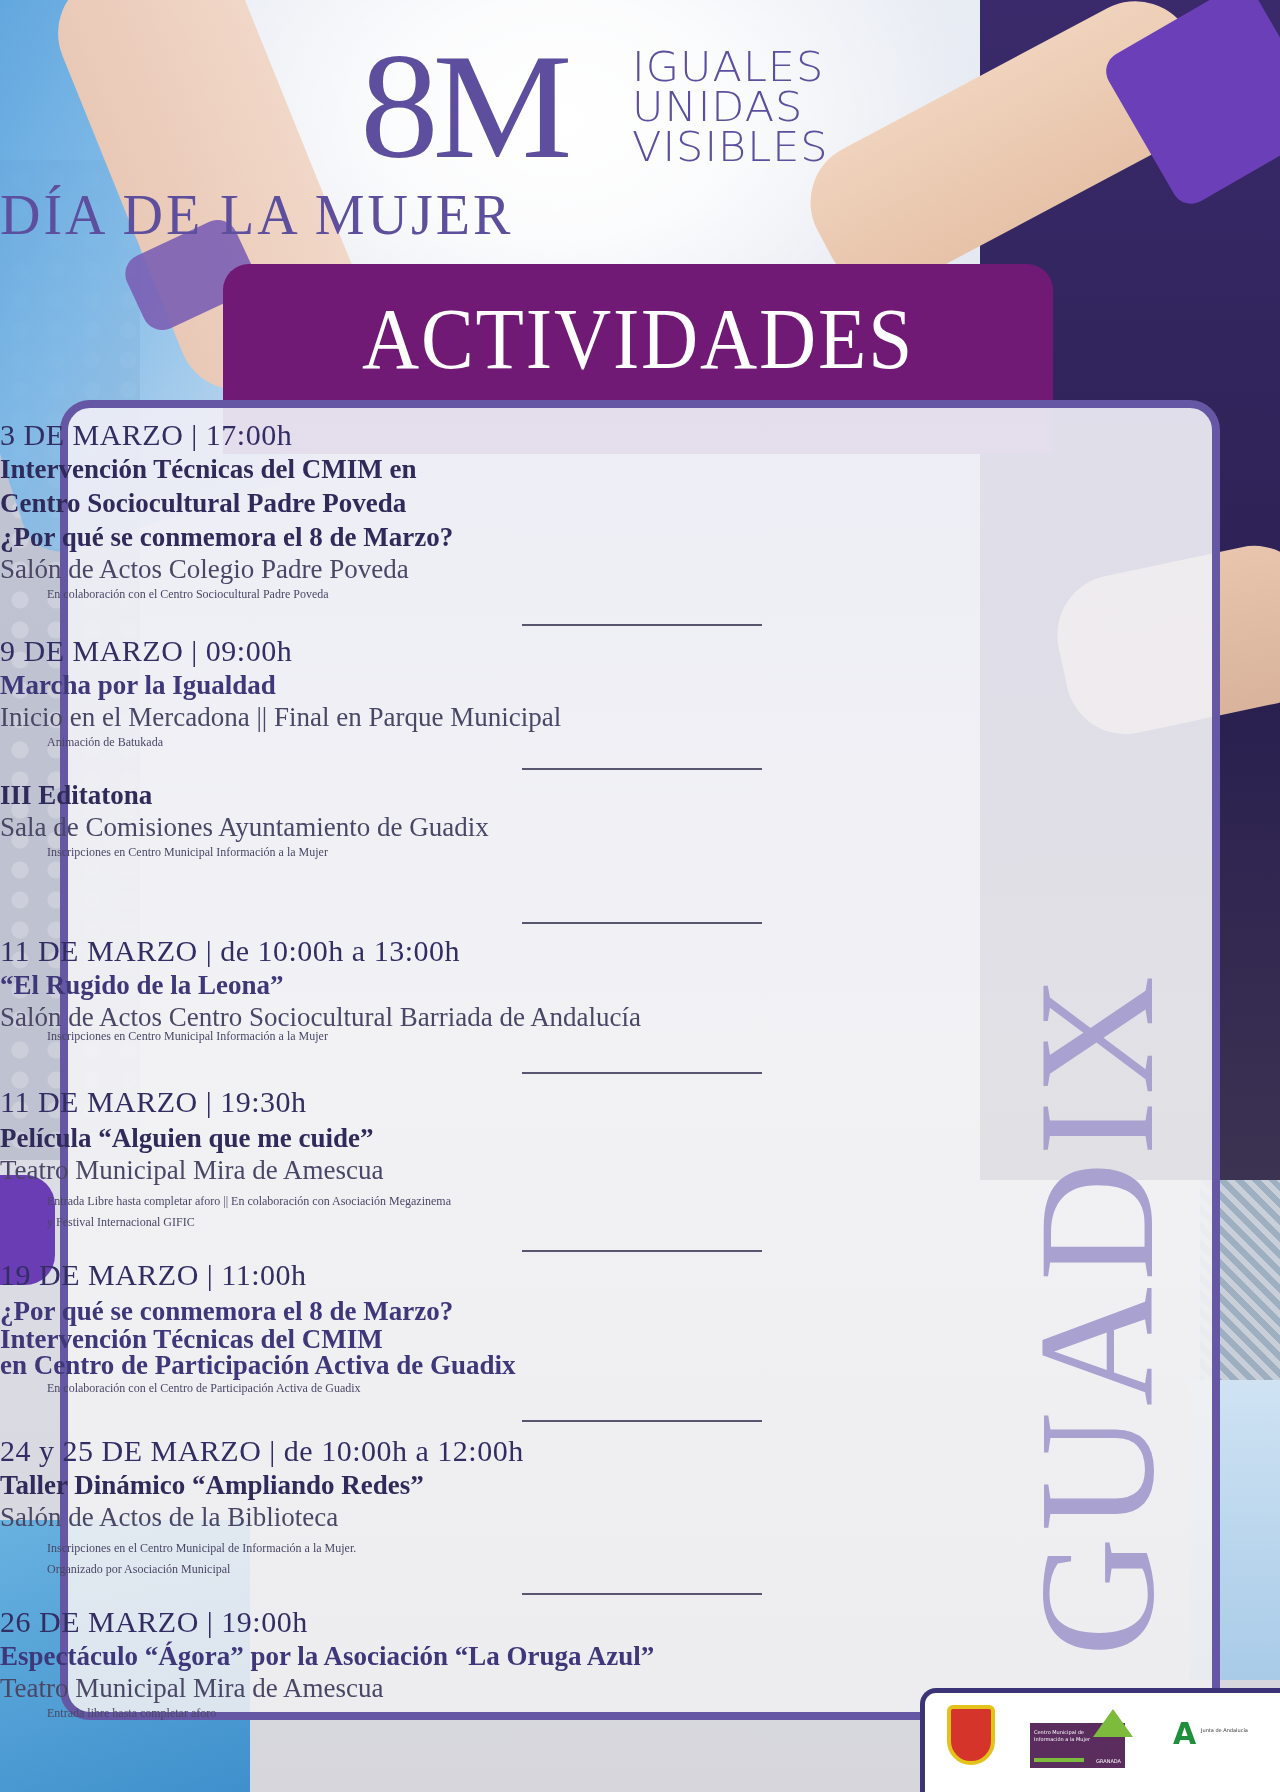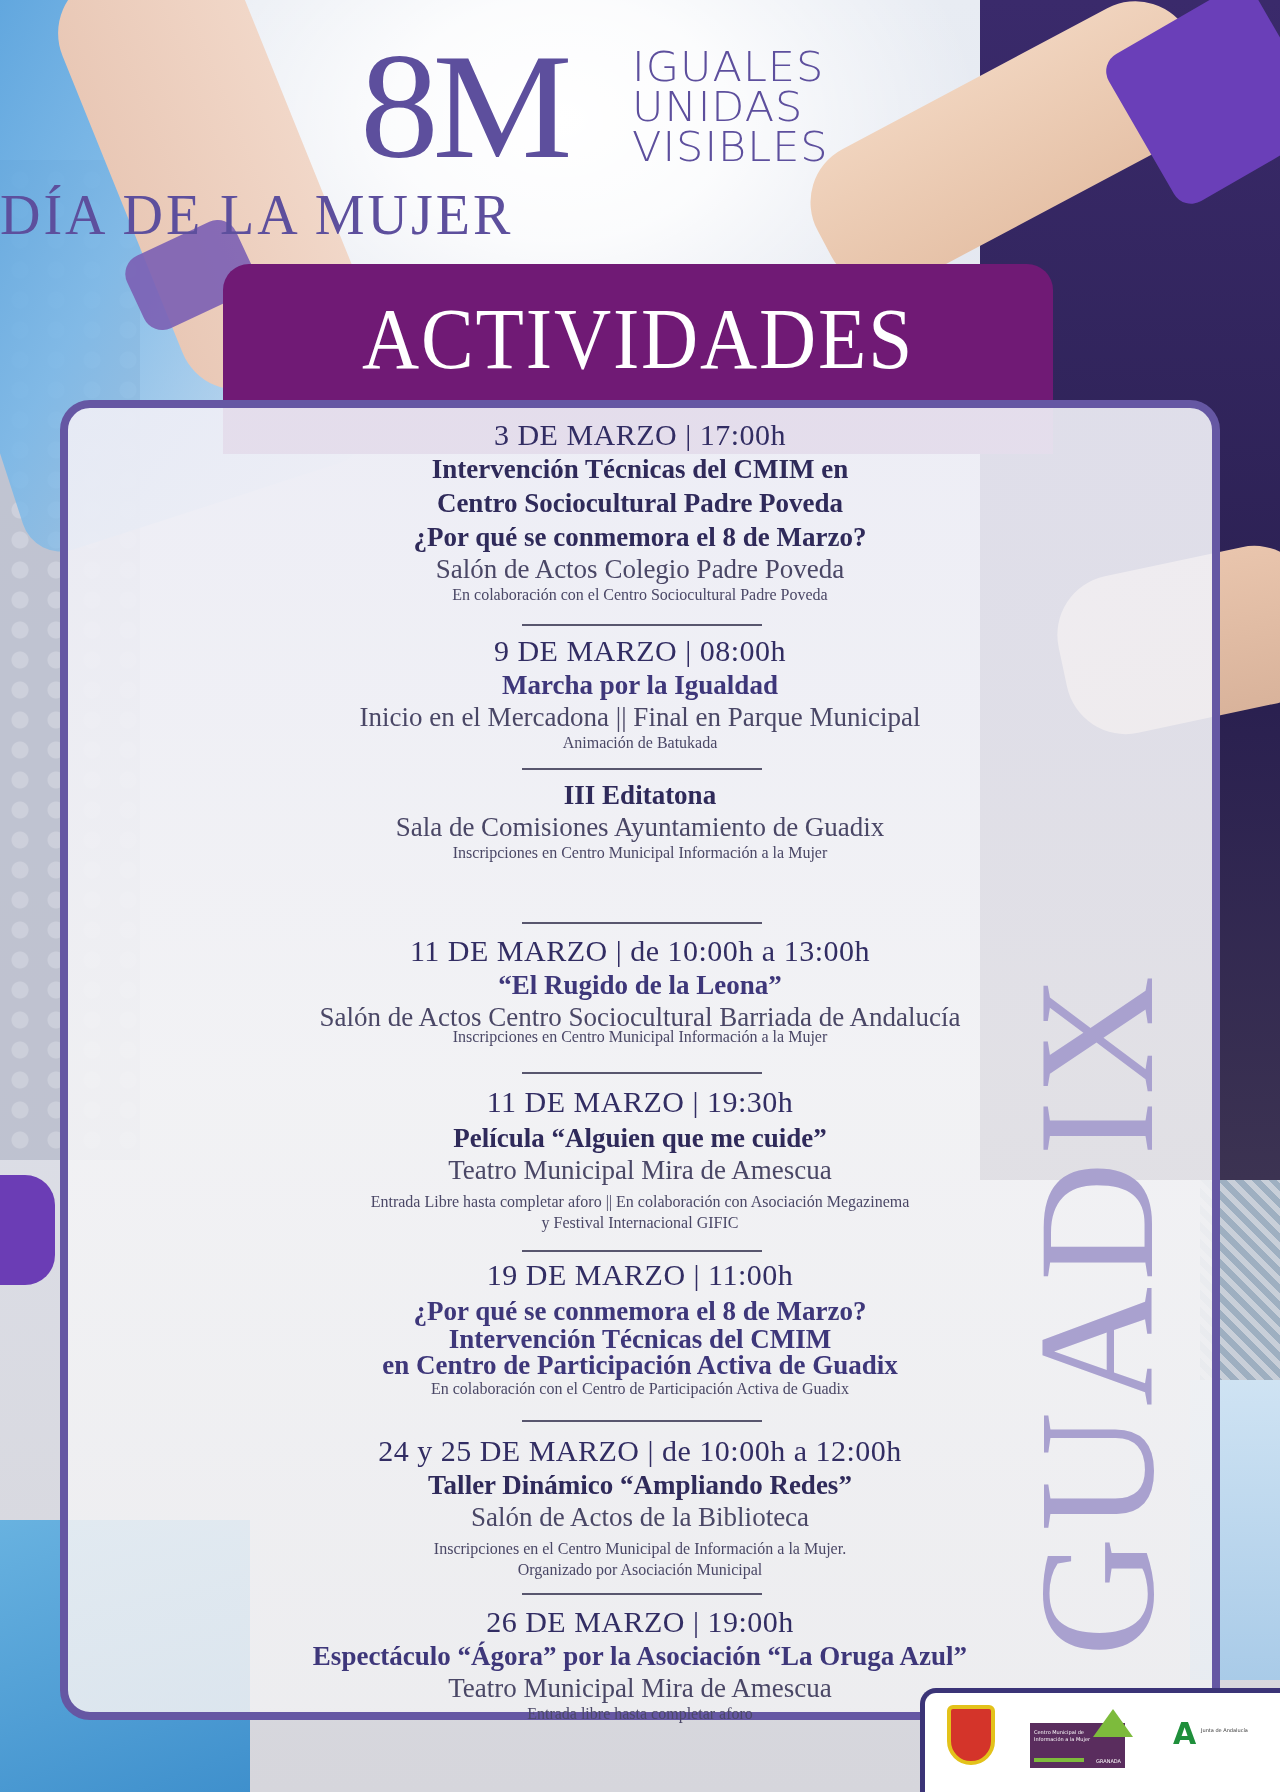--- a/index.html
+++ b/index.html
@@ -113,35 +113,35 @@
   }
   .guadix {
     position: absolute; right: 40px; top: 555px; width: 150px; height: 700px;
   }
   .guadix span {
     position: absolute; left: 50%; top: 50%;
     transform: translate(-50%, -50%) rotate(-90deg);
     font-family: "Liberation Serif", serif; font-size: 165px; line-height: 150px;
     color: #a9a1cf; letter-spacing: 6px; white-space: nowrap;
   }
-  .event { position: absolute; left: 0; width: 1280px; text-align: center; padding-right: 0; }
+  .event { position: absolute; left: 0; width: 1280px; text-align: left; padding-right: 0; }
   .ev-date {
     font-family: "Liberation Serif", serif; font-size: 30px; line-height: 34px;
     color: #322d63; letter-spacing: 0.5px;
   }
   .ev-title {
     font-family: "Liberation Serif", serif; font-weight: bold; font-size: 27px; line-height: 34px;
     color: #3e377a;
   }
   .ev-title.dark { color: #2f2a5a; }
   .ev-venue {
     font-family: "Liberation Serif", serif; font-size: 27px; line-height: 30px; color: #4a4766;
   }
   .ev-note {
-    font-family: "Liberation Serif", serif; font-size: 16px; line-height: 21px; color: #4a4766;
+    font-family: "Liberation Serif", serif; font-size: 12px; line-height: 21px; color: #4a4766; margin-left: 47px;
   }
   .divider {
     position: absolute; left: 522px; width: 240px; height: 2px; background: #58566e;
   }
 
   
   .logos {
     position: absolute; left: 920px; top: 1688px; width: 370px; height: 120px;
     background: #ffffff; border: 5px solid #3b3477; border-right: none; border-bottom: none;
     border-radius: 16px 0 0 0;
@@ -223,21 +223,21 @@
   <div class="ev-date">3 DE MARZO | 17:00h</div>
   <div class="ev-title dark">Intervención Técnicas del CMIM en</div>
   <div class="ev-title dark">Centro Sociocultural Padre Poveda</div>
   <div class="ev-title dark">¿Por qué se conmemora el 8 de Marzo?</div>
   <div class="ev-venue">Salón de Actos Colegio Padre Poveda</div>
   <div class="ev-note">En colaboración con el Centro Sociocultural Padre Poveda</div>
 </div>
 <div class="divider" style="top:624px"></div>
 
 <div class="event" style="top:634px">
-  <div class="ev-date">9 DE MARZO | 08:00h</div>
+  <div class="ev-date">9 DE MARZO | 09:00h</div>
   <div class="ev-title">Marcha por la Igualdad</div>
   <div class="ev-venue">Inicio en el Mercadona || Final en Parque Municipal</div>
   <div class="ev-note">Animación de Batukada</div>
 </div>
 <div class="divider" style="top:768px"></div>
 
 <div class="event" style="top:778px">
   <div class="ev-title dark">III Editatona</div>
   <div class="ev-venue">Sala de Comisiones Ayuntamiento de Guadix</div>
   <div class="ev-note">Inscripciones en Centro Municipal Información a la Mujer</div>

